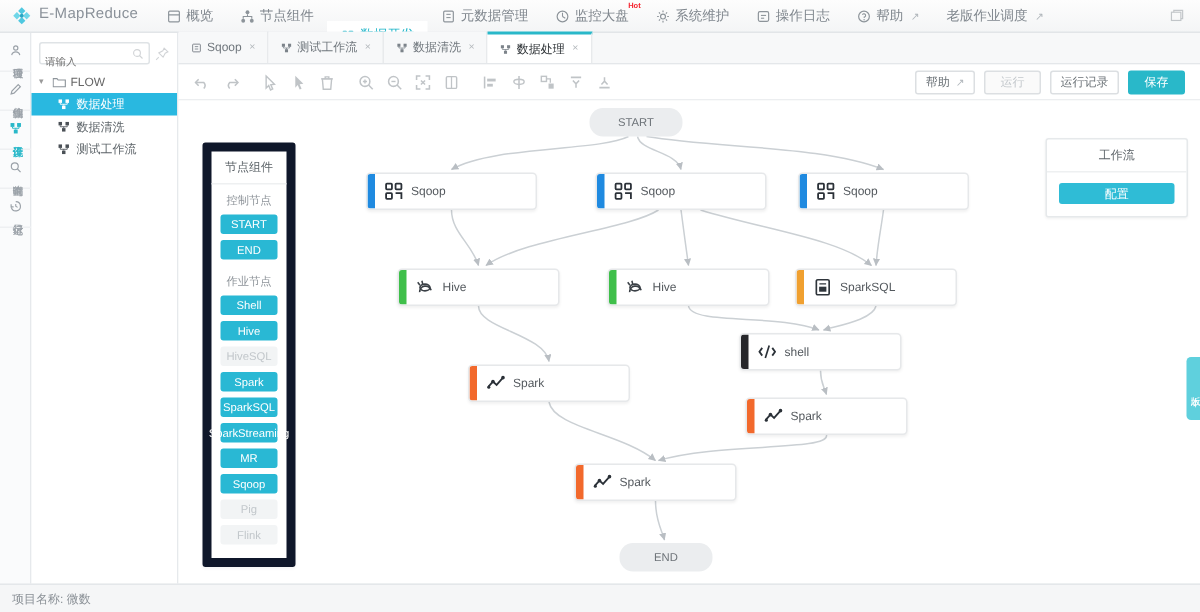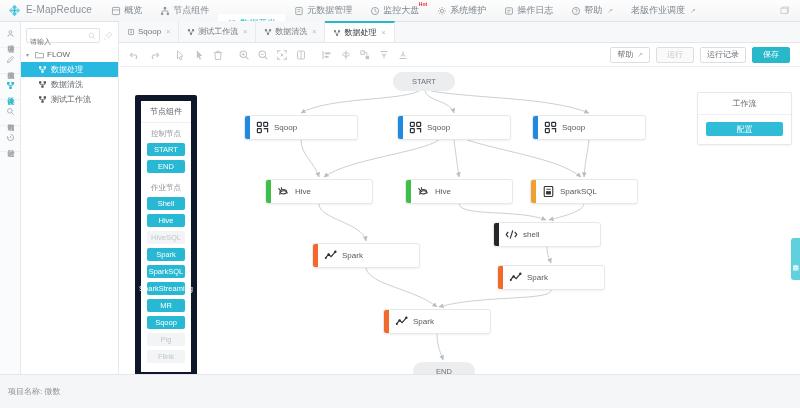--- a/index.html
+++ b/index.html
@@ -175,21 +175,21 @@
     position:absolute;right:0;top:238px;width:9px;height:42px;
     background:#5fd0dd;border-radius:3px 0 0 3px;
     display:flex;align-items:center;justify-content:center;cursor:pointer;
   }
   .sidetab span{
     writing-mode:vertical-rl;font-size:6.5px;color:#fff;letter-spacing:0;
   }
 
   
   .statusbar{
-    position:absolute;left:0;bottom:0;width:800px;height:34px;
+    position:absolute;left:0;bottom:0;width:800px;height:19px;
     background:#f5f6f7;border-top:1px solid #e4e7ea;box-sizing:border-box;
     display:flex;align-items:center;padding-left:8px;font-size:8px;color:#8b9197;
   }
   .scroll-v{
     position:absolute;left:110px;top:70px;width:4px;height:110px;
     background:#d4d8db;border-radius:2px;cursor:pointer;
   }
 </style>
 </head>
 <body>

